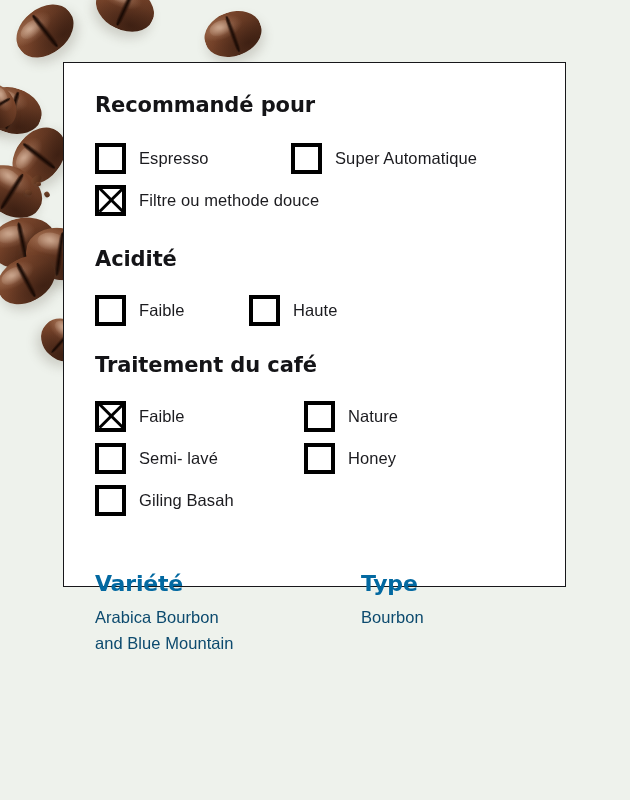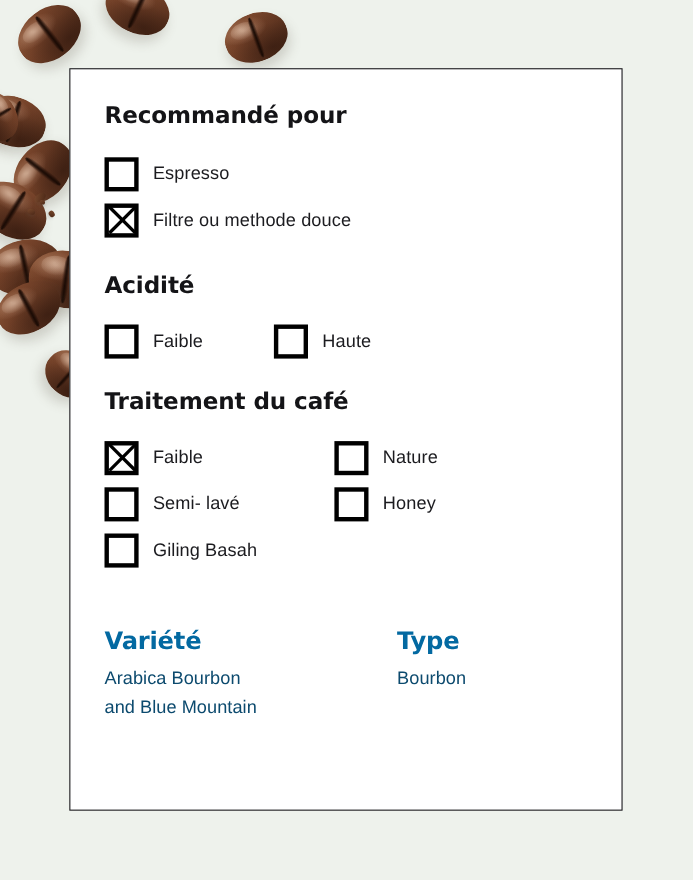--- a/index.html
+++ b/index.html
@@ -61,21 +61,21 @@
     background: linear-gradient(135deg, #7a4a2e, #4a2716);
     box-shadow: 0 2px 3px rgba(90,80,70,0.2);
   }
 
   
   #card {
     position: absolute;
     left: 63px;
     top: 62px;
     width: 503px;
-    height: 675px;
+    height: 525px;
     background: #ffffff;
     border: 1.5px solid #17171a;
     z-index: 1;
   }
 
   .card-inner {
     position: relative;
     height: 100%;
     padding: 30px 28px 0 31px;
   }
@@ -204,20 +204,24 @@
 
     <div class="section">
       <div class="section-title s1-title">Recommandé pour</div>
 
       <div class="rows">
         <div class="row">
           <div class="cb-item col-a">
             <span class="checkbox"></span>
             <span class="opt-label">Espresso</span>
           </div>
+          <div class="cb-item col-b">
+            <span class="checkbox"></span>
+            <span class="opt-label">Super Automatique</span>
+          </div>
         </div>
 
         <div class="row">
           <div class="cb-item">
             <span class="checkbox checked"></span>
             <span class="opt-label">Filtre ou methode douce</span>
           </div>
         </div>
       </div>
     </div>

